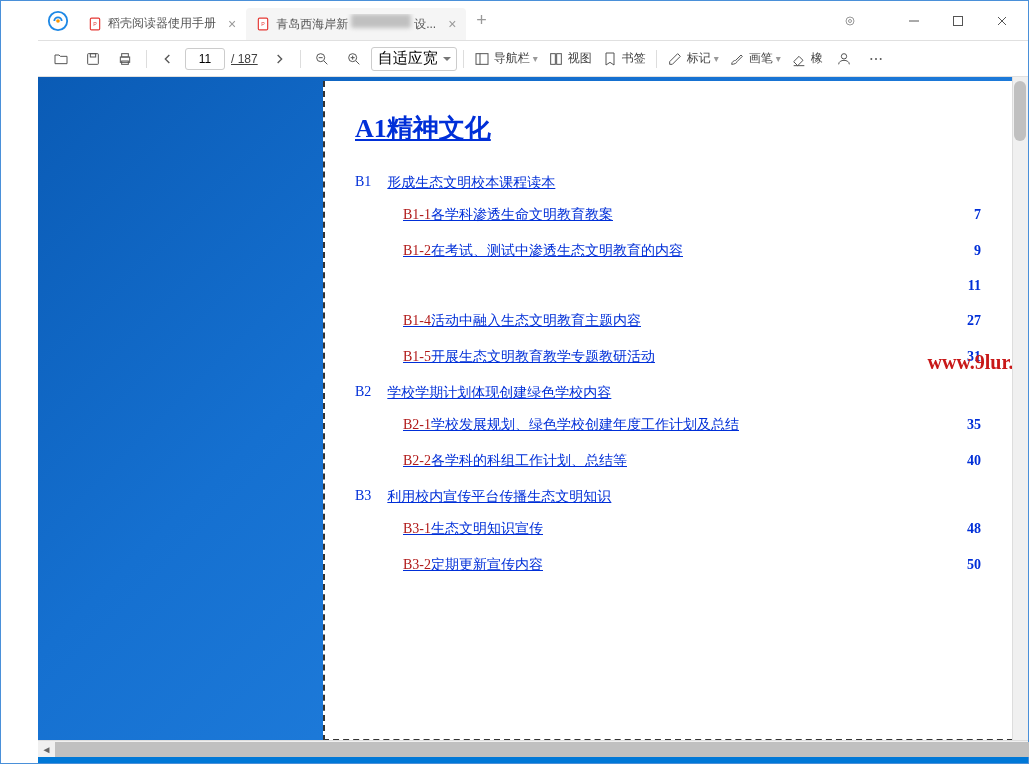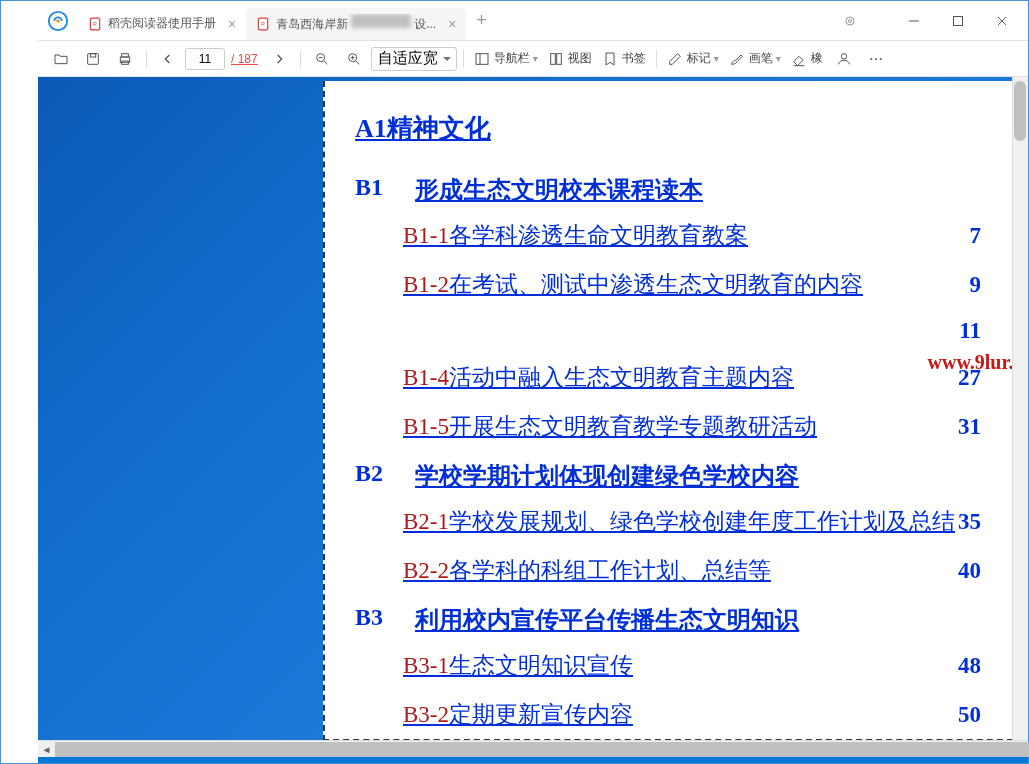--- a/index.html
+++ b/index.html
@@ -36,21 +36,21 @@
 .gear-circle { margin-right: 20px; }
 
 .toolbar {
   height: 36px; background: #fff; display: flex; align-items: center;
   padding: 0 8px; gap: 2px; border-bottom: 1px solid #e0e0e0; font-size: 12px;
 }
 .tb-btn { width: 30px; height: 28px; display: flex; align-items: center; justify-content: center; color: #555; cursor: pointer; border-radius: 3px; }
 .tb-btn svg { width: 16px; height: 16px; }
 .tb-sep { width: 1px; height: 18px; background: #ddd; margin: 0 4px; }
 .page-input { width: 40px; height: 22px; border: 1px solid #ccc; text-align: center; font-size: 12px; border-radius: 3px; }
-.page-total { color: #ef4444; margin: 0 4px; text-decoration: underline; }
+.page-total { color: #404040; margin: 0 4px; text-decoration: underline; }
 .zoom-select { height: 24px; border: 1px solid #ccc; border-radius: 3px; padding: 0 18px 0 6px; font-size: 15px; display: flex; align-items: center; cursor: pointer; position: relative; background: #fff;}
 .zoom-select::after { content: ""; position: absolute; right: 5px; top: 9px; border: 4px solid transparent; border-top-color: #777;}
 .tb-label { margin-left: 4px; color: #444; }
 .tb-group { display: flex; align-items: center; cursor: pointer; padding: 0 4px; }
 .tb-chev { margin-left: 3px; color: #999; font-size: 10px; }
 
 .content-wrap {
   flex: 1; display: flex; overflow: hidden; position: relative;
 }
 .viewer {
@@ -65,27 +65,27 @@
 }
 .vscroll { position: absolute; right: 0; top: 0; width: 16px; height: 100%; background: #f0f0f0; border-left: 1px solid #ddd;}
 .vscroll-thumb { position: absolute; right: 2px; top: 4px; width: 12px; height: 60px; background: #c0c0c0; border-radius: 6px;}
 
 .title-a1 {
   font-size: 26px; font-weight: bold; color: #002fd8;
   text-decoration: underline; margin-bottom: 28px; font-family: "SimSun","NSimSun",serif;
 }
 .section { margin-bottom: 16px; }
 .section-head {
-  font-size: 24px; font-weight: bold; color: #002fd8;
-  font-family: "SimSun","NSimSun",serif; display: flex; gap: 32px;
+  font-size: 14px; font-weight: normal; color: #002fd8;
+  font-family: "SimSun","NSimSun",serif; display: flex; gap: 16px;
 }
 .section-head .num { flex-shrink:0; }
 .section-head .txt { text-decoration: underline; }
 .items { margin-top: 14px; padding-left: 48px; }
-.item { display: flex; margin-bottom: 18px; font-family: "SimSun","NSimSun",serif; font-size: 23px; align-items: baseline;}
+.item { display: flex; margin-bottom: 18px; font-family: "SimSun","NSimSun",serif; font-size: 14px; align-items: baseline;}
 .item-link { color: #002fd8; text-decoration: underline; cursor: pointer; }
 .item-link .code { color: #b01818; }
 .item-page { margin-left: auto; color: #002fd8; font-weight: bold; padding-right: 10px;}
 
 .watermark {
   position: absolute; right: -28px; top: 270px; color: #c81818;
   font-family: Georgia, serif; font-size: 20px; font-weight: bold;
   pointer-events: none;
 }
 

